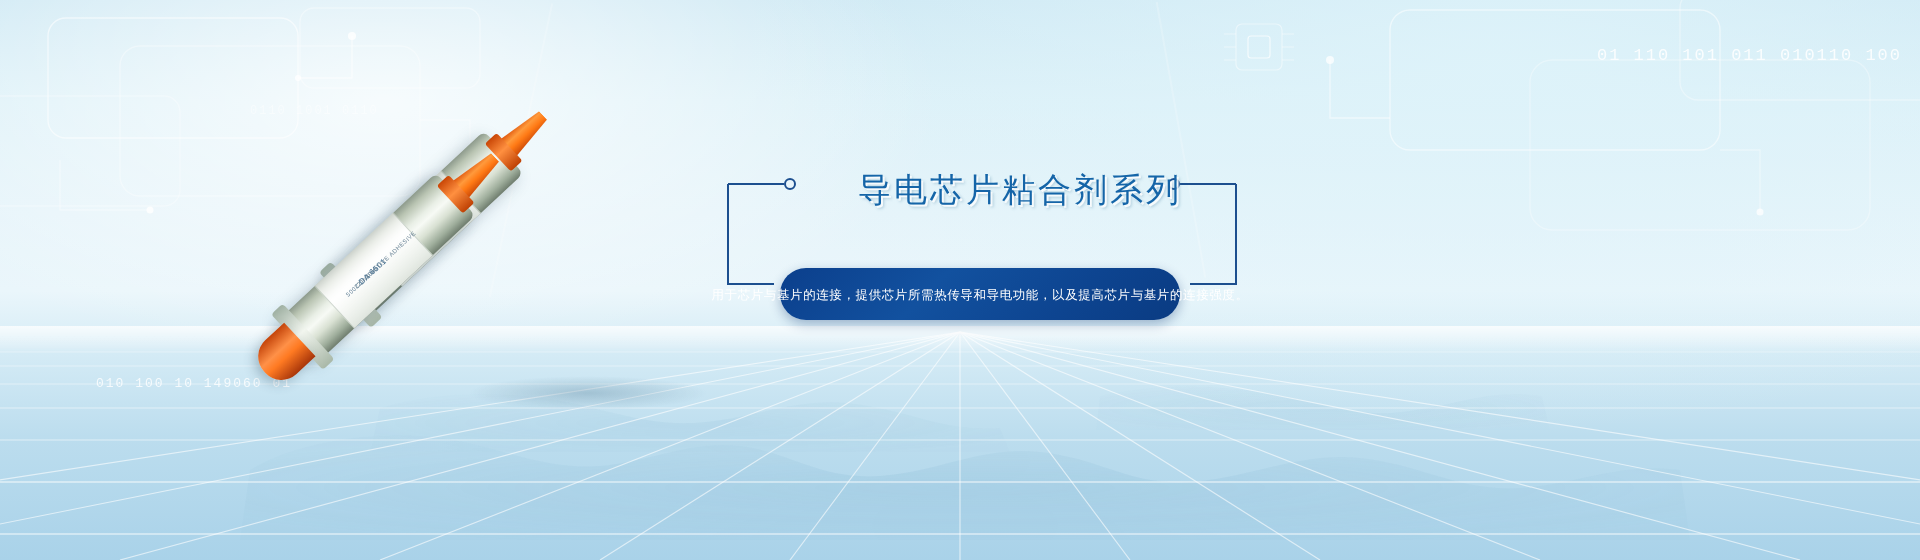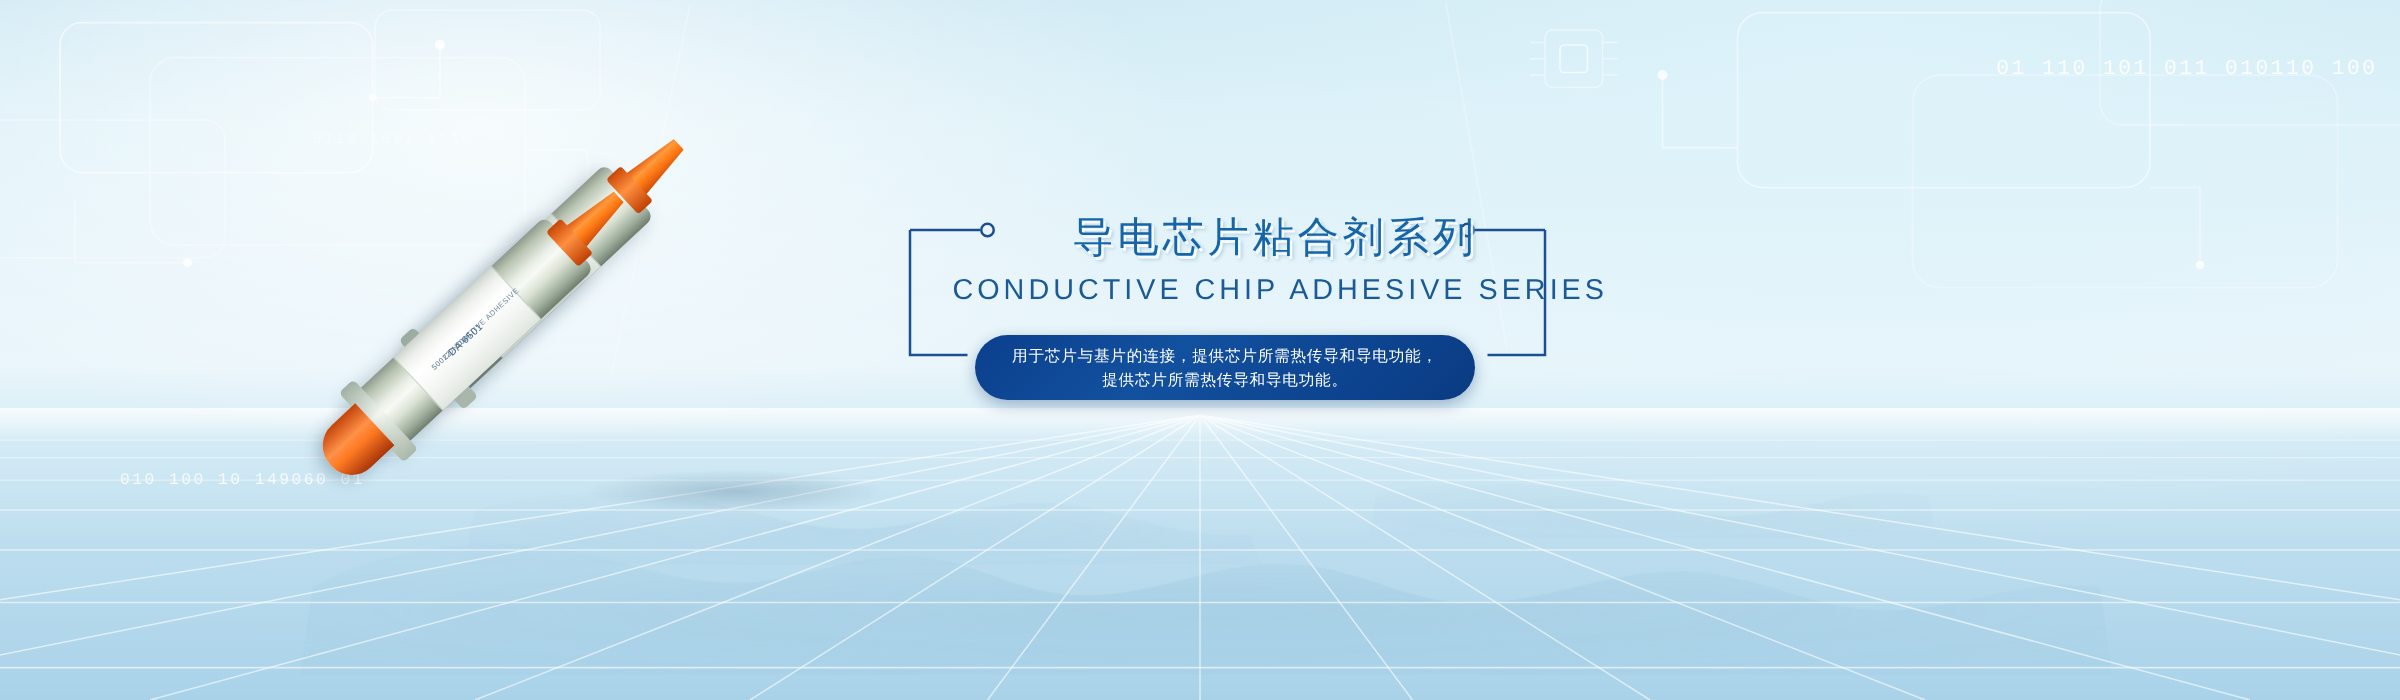--- a/index.html
+++ b/index.html
@@ -92,21 +92,21 @@
     font-size:23px; color:#1a5a96; letter-spacing:3.2px; font-weight:400;
     font-family:"Liberation Sans", sans-serif; white-space:nowrap;
   }
   .deco{ position:absolute; left:0; top:0; width:520px; height:160px; }
 
   .descbox{
     position:absolute; left:58px; top:108px; width:400px; height:52px;
     border-radius:26px;
     background:linear-gradient(135deg,#0b3f8c 0%,#12519f 38%,#0d4490 72%,#0a3b82 100%);
     box-shadow:0 4px 12px rgba(10,50,110,.33);
-    display:flex; align-items:center; justify-content:center; flex-direction:column;
+    display:flex; align-items:center; justify-content:center; 
   }
   .descbox .dline{
     color:#ffffff; font-size:12.5px; line-height:19px; letter-spacing:.6px;
     font-family:"DejaVu Sans","Liberation Sans",sans-serif; white-space:nowrap;
   }
 </style>
 </head>
 <body>
 
 <div class="banner">
@@ -261,21 +261,20 @@
         <path d="M514 24 L514 124 L468 124"></path>
         <path d="M514 24 L458 24"></path>
       </g>
       <g fill="#e9f5fb" stroke="#1c4f8f" stroke-width="2">
         <circle cx="68" cy="24" r="5"></circle>
         <circle cx="452" cy="24" r="5"></circle>
       </g>
     </svg>
 
     <div class="cn-title">导电芯片粘合剂系列</div>
-    <div class="en-title">CONDUCTIVE CHIP ADHESIVE SERIES</div>
 
     <div class="descbox">
       <div class="dline">用于芯片与基片的连接，提供芯片所需热传导和导电功能，</div>
-      <div class="dline">提供芯片所需热传导和导电功能。</div>
+      <div class="dline">以及提高芯片与基片的连接强度。</div>
     </div>
   </div>
 
 </div>
 
 </body></html>

